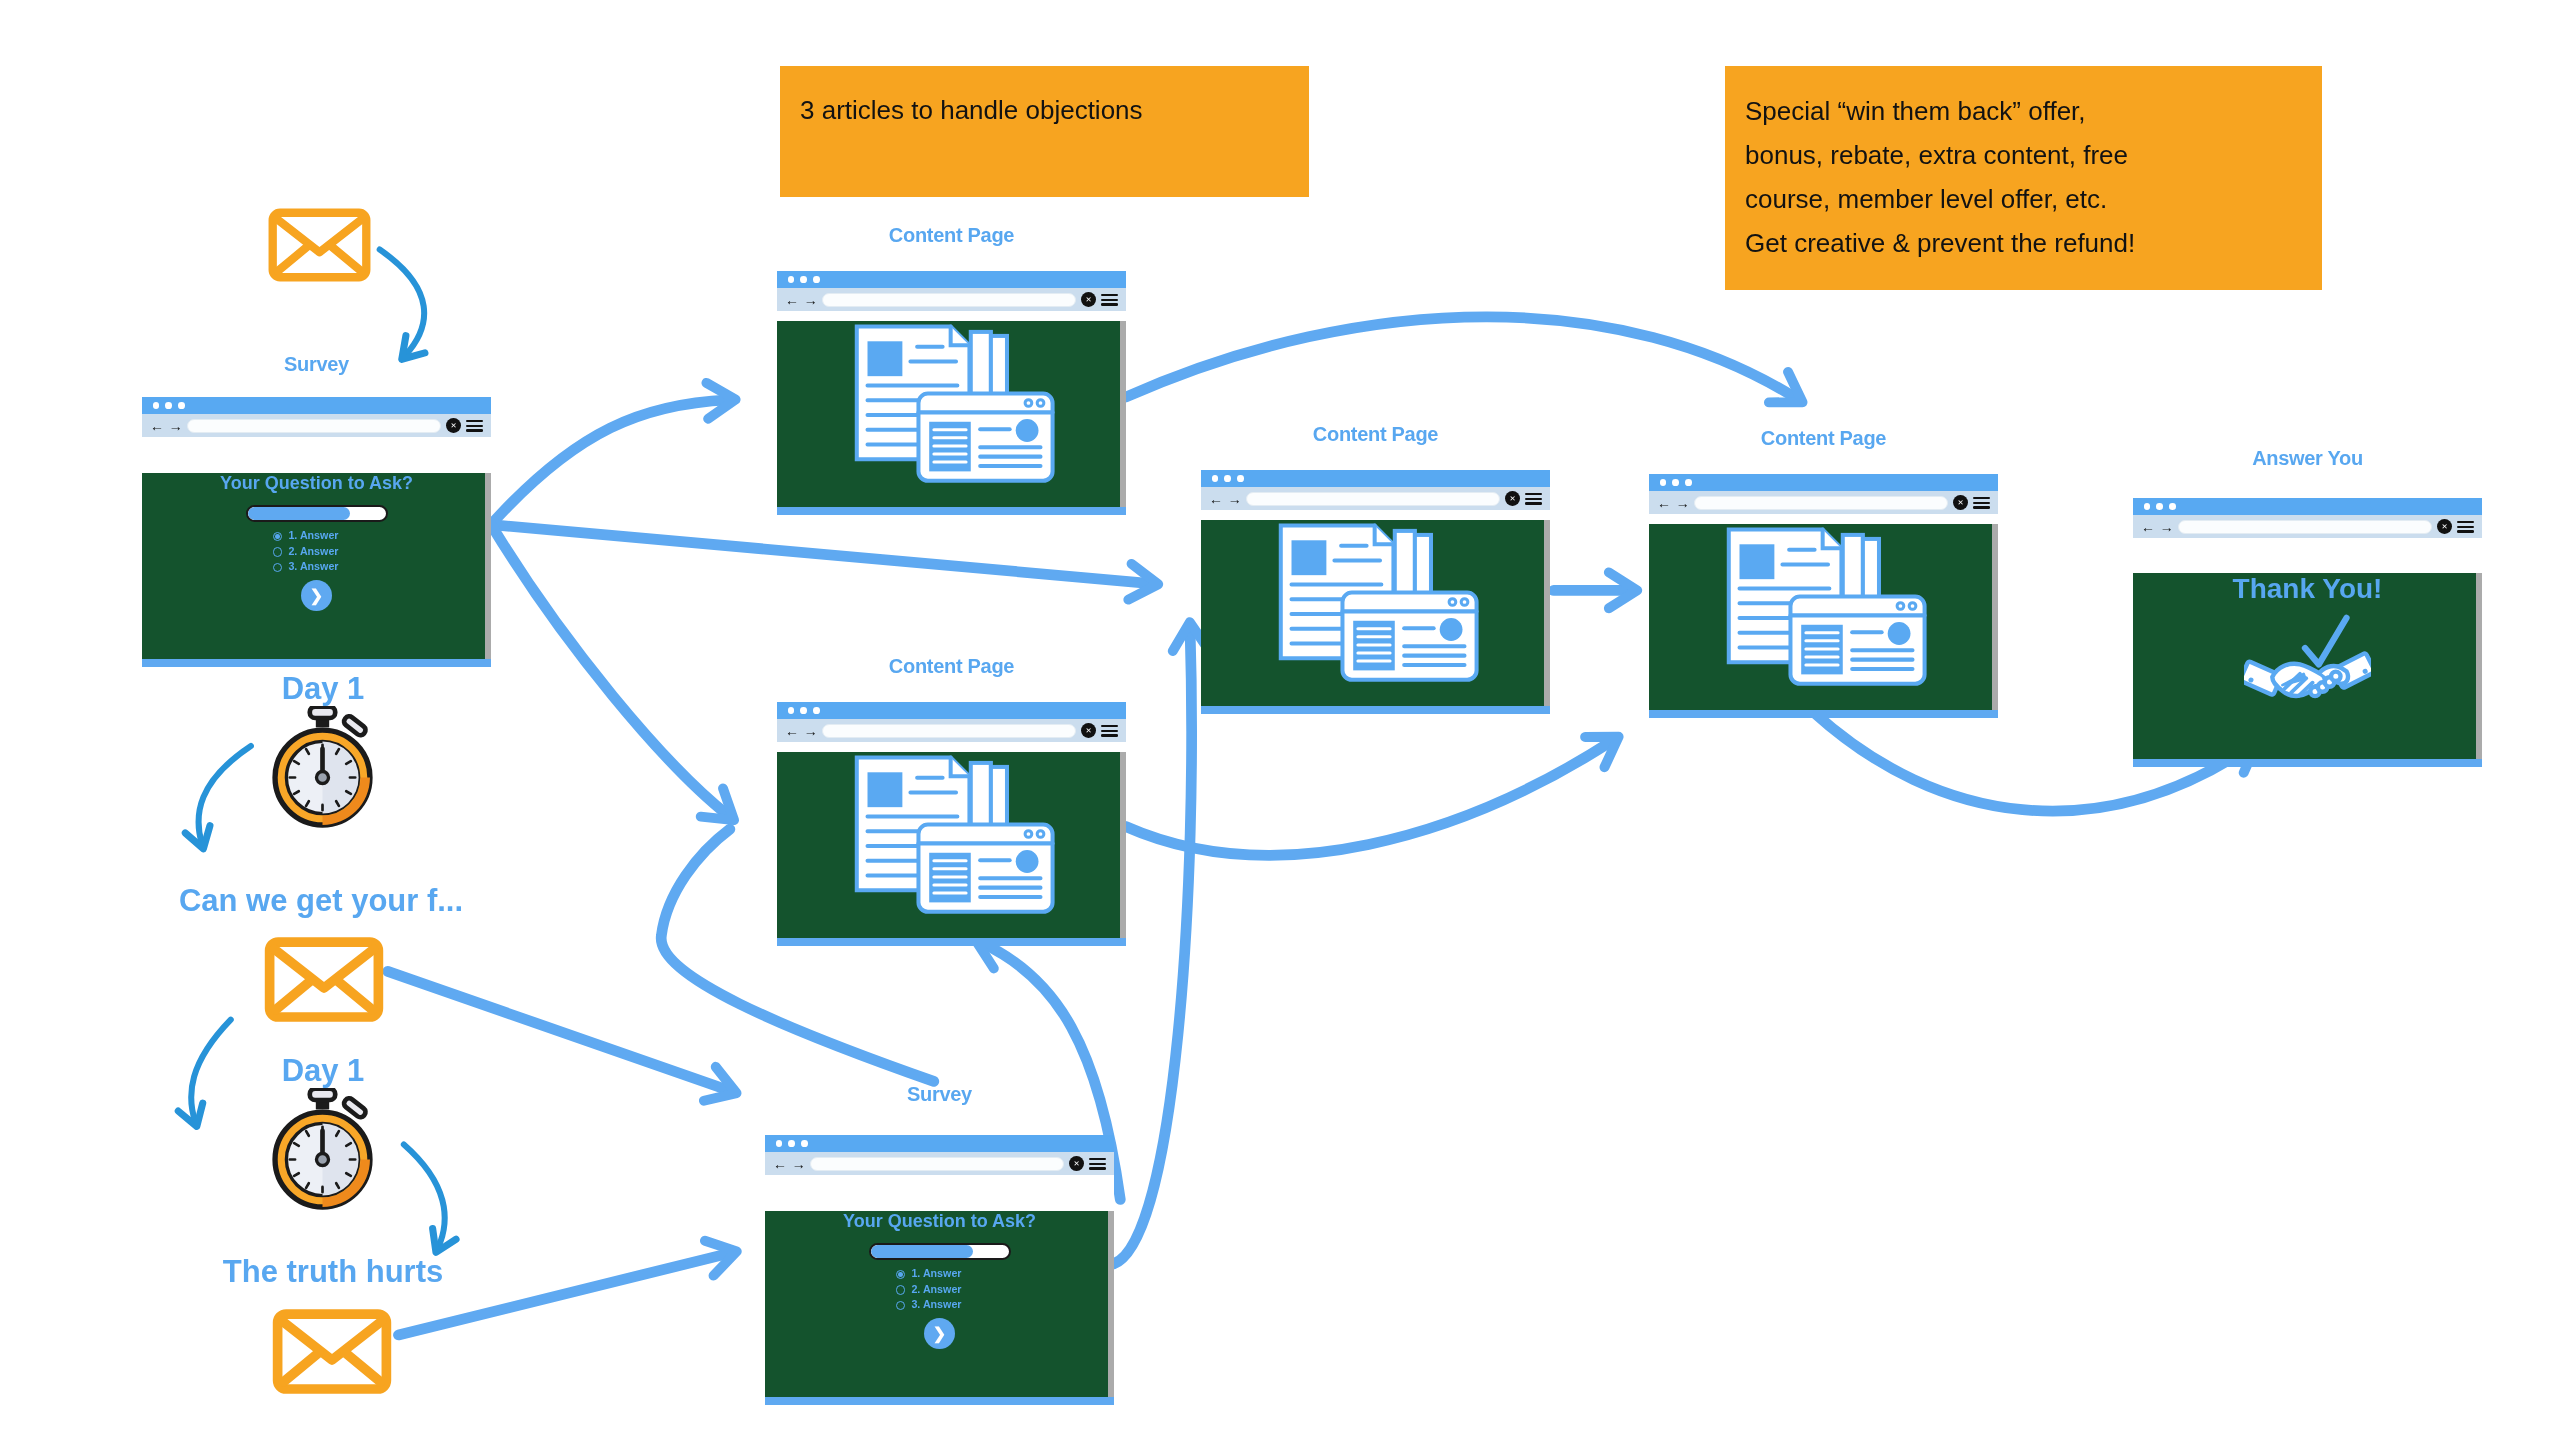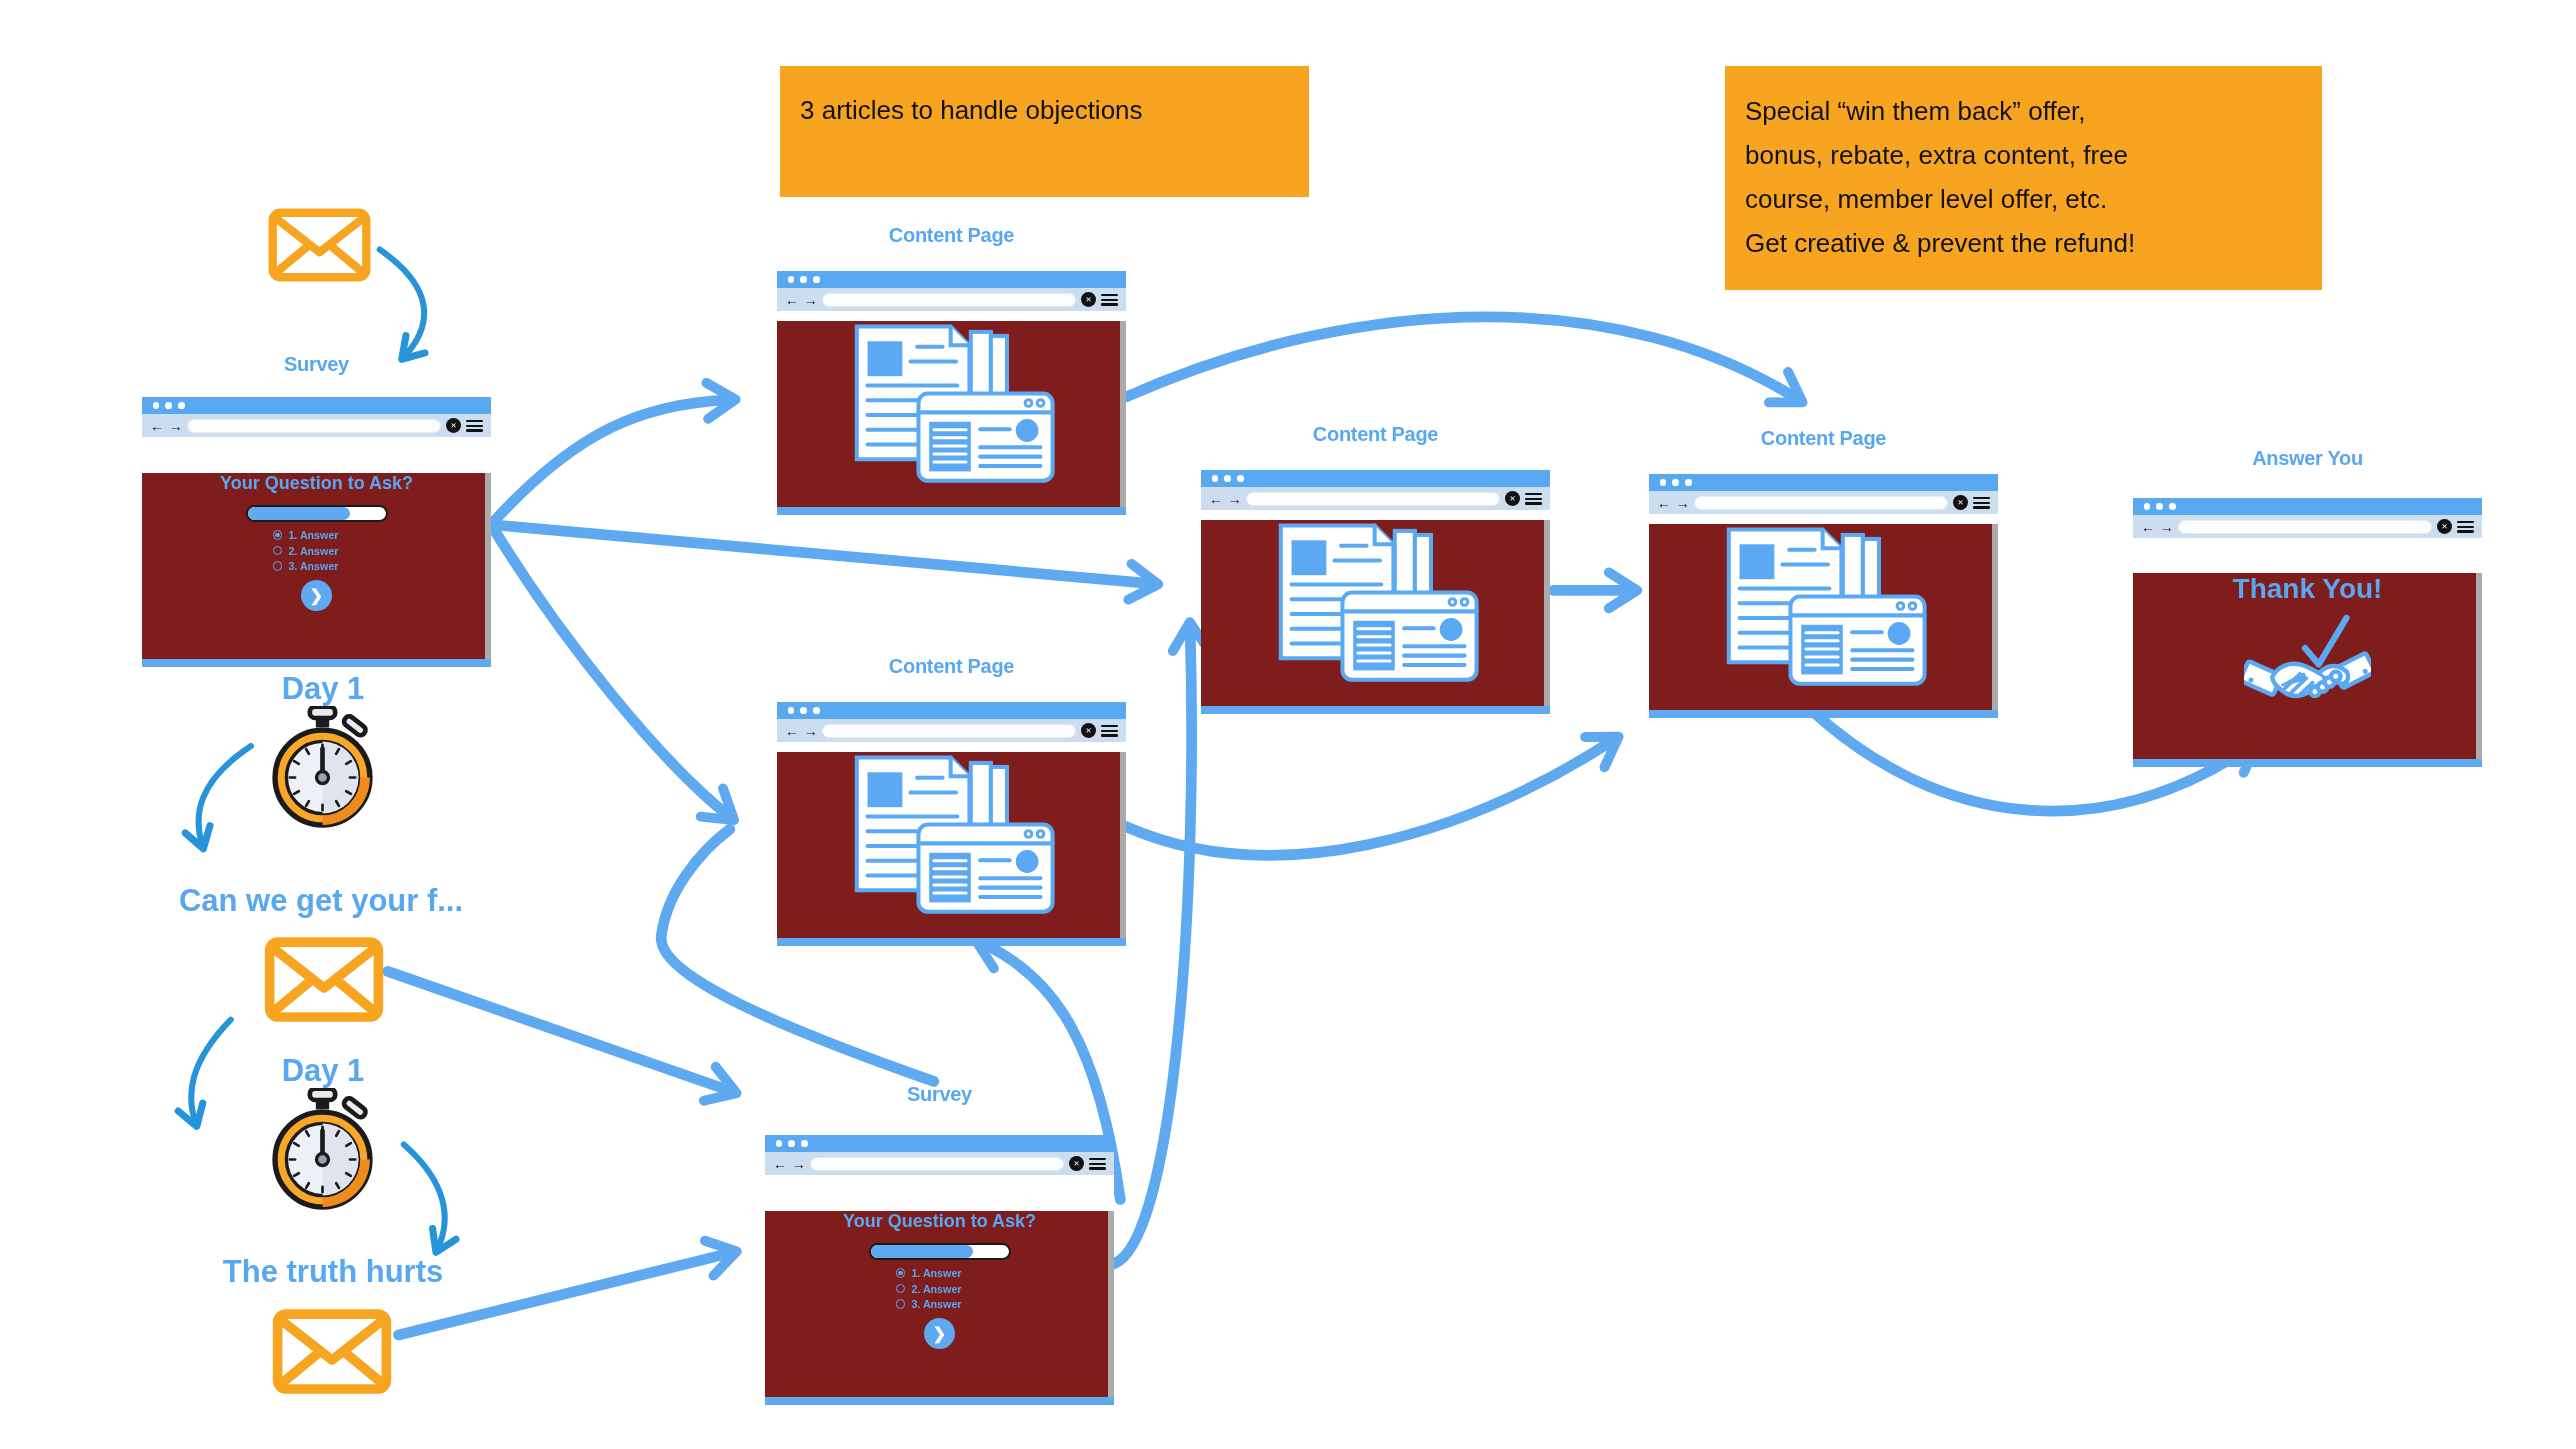--- a/index.html
+++ b/index.html
@@ -20,31 +20,31 @@
   .win{position:absolute;width:349px;height:235px;background:#fff;box-sizing:border-box;}
   .win-top{height:17.4px;background:#58A9F2;display:flex;align-items:center;padding-left:10.7px;gap:6px;}
   .win-top .dot{width:6.7px;height:6.7px;border-radius:50%;background:#fff;}
   .win-tool{height:23px;background:#CBDDEE;display:flex;align-items:center;padding:0 8px;gap:4.7px;}
   .nav{color:#111;font-size:14px;font-weight:bold;line-height:1;}
   .pill{flex:1;height:12.7px;background:#FBFDFE;border:0.7px solid #E3ECF3;border-radius:7.4px;}
   .xdot{width:14.8px;height:14.8px;border-radius:50%;background:#111;color:#fff;font-size:7.4px;
         display:flex;align-items:center;justify-content:center;}
   .burger{width:17.4px;height:11.4px;display:flex;flex-direction:column;justify-content:space-between;}
   .burger i{display:block;height:2.3px;background:#111;border-radius:1.3px;}
-  .win-body{position:relative;height:186px;background:#7f1d1d;}
+  .win-body{position:relative;height:186px;background:#14532d;}
   .win-scroll{position:absolute;top:0;right:0;width:6px;height:100%;background:#ABABAB;}
   .win-bottom{height:8px;background:#5FA9F1;}
 
   
   .q{margin-top:36px;text-align:center;color:#58A7F0;font-weight:bold;font-size:18px;}
   .progress{width:142px;height:17.4px;border:2px solid #1A1A1A;border-radius:10px;margin:10.7px auto 0;
             box-sizing:border-box;background:#fff;overflow:hidden;}
   .progress i{display:block;width:74%;height:100%;background:#5FA9F1;border-radius:6.7px;}
   .answers{width:87px;margin:6.7px auto 0;}
-  .arow{display:flex;align-items:center;gap:6px;margin-bottom:3.4px;}
+  .arow{display:flex;align-items:flex-end;gap:6px;margin-bottom:3.4px;}
   .radio{width:9.4px;height:9.4px;border:1.7px solid #58A7F0;border-radius:50%;box-sizing:border-box;
          display:flex;align-items:center;justify-content:center;flex:0 0 auto;}
   .arow.selected .radio::after{content:"";width:4.7px;height:4.7px;border-radius:50%;background:#58A7F0;}
   .alabel{color:#58A7F0;font-weight:bold;font-size:10.7px;white-space:nowrap;}
   .nextbtn{width:31px;height:31px;border-radius:50%;background:#5FA9F1;color:#fff;margin:8px auto 0;
            display:flex;align-items:center;justify-content:center;font-size:16px;font-weight:bold;}
 
   
   .ty-msg{margin-top:35px;text-align:center;color:#58A7F0;font-weight:bold;font-size:28px;}
   .ty-art{display:block;margin:4px auto 0;}

